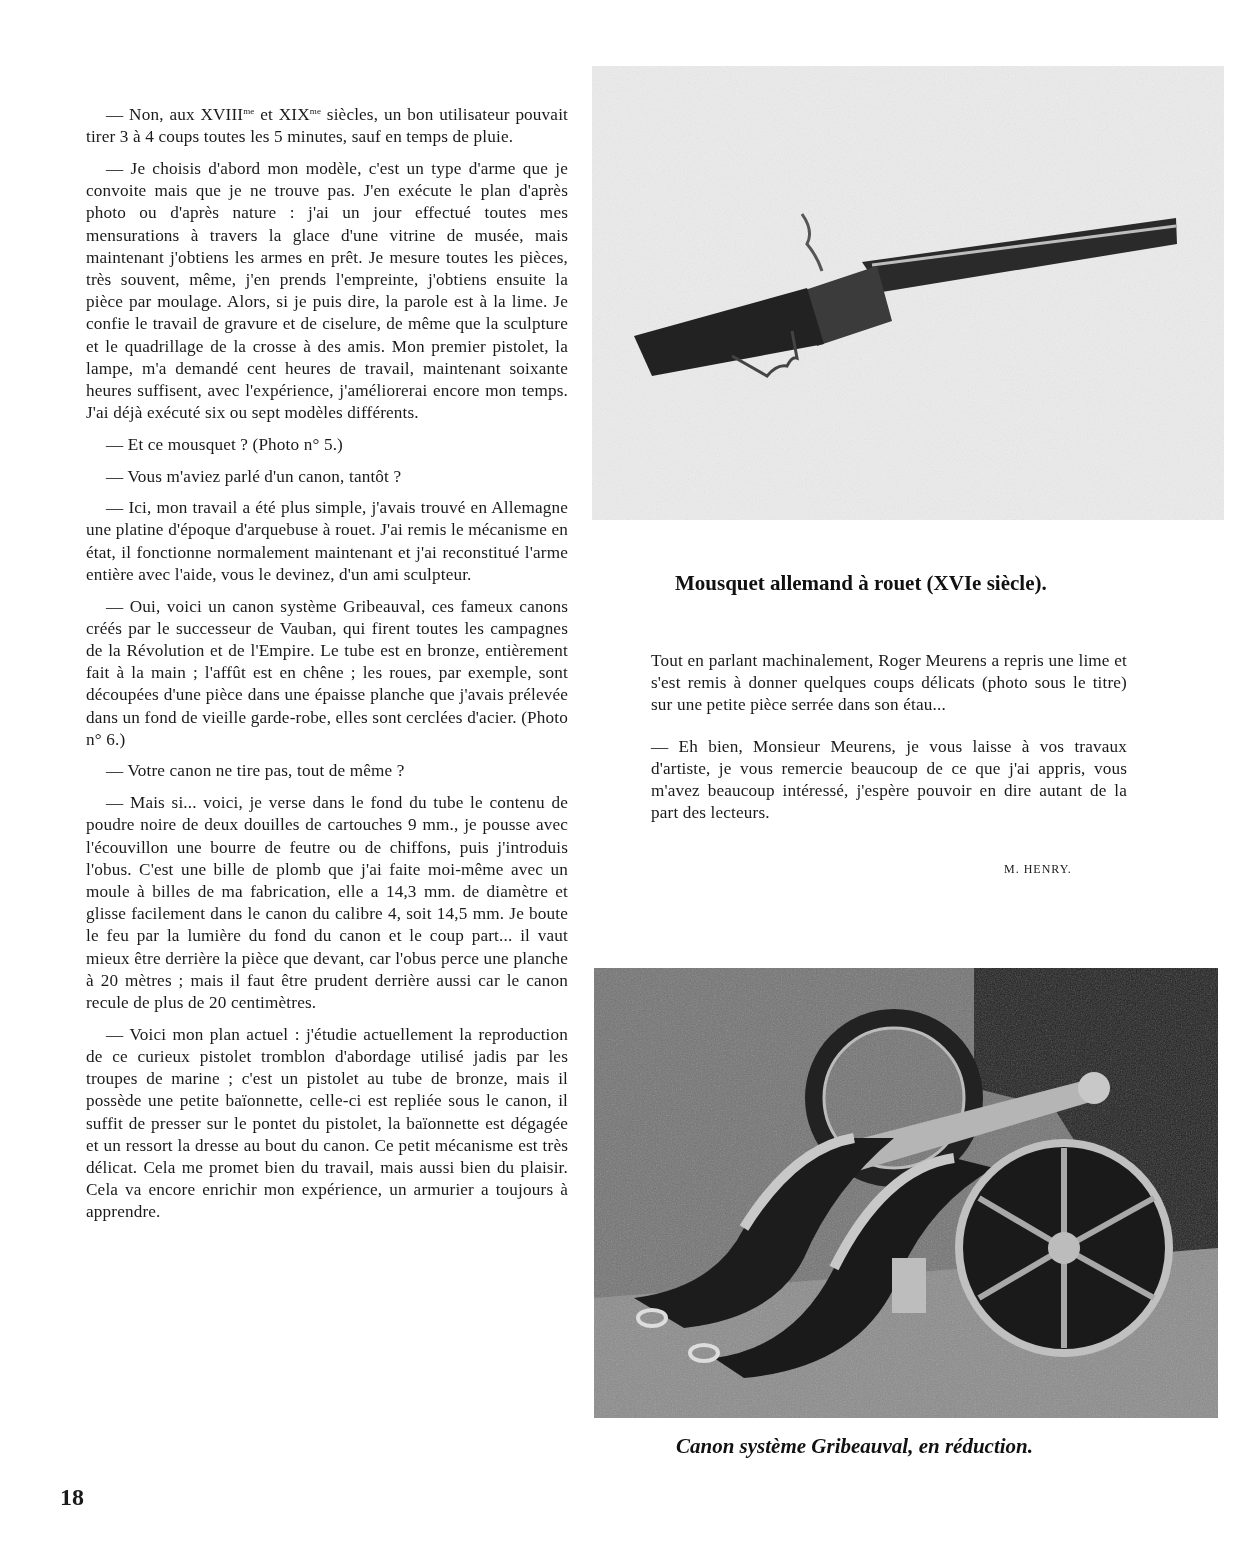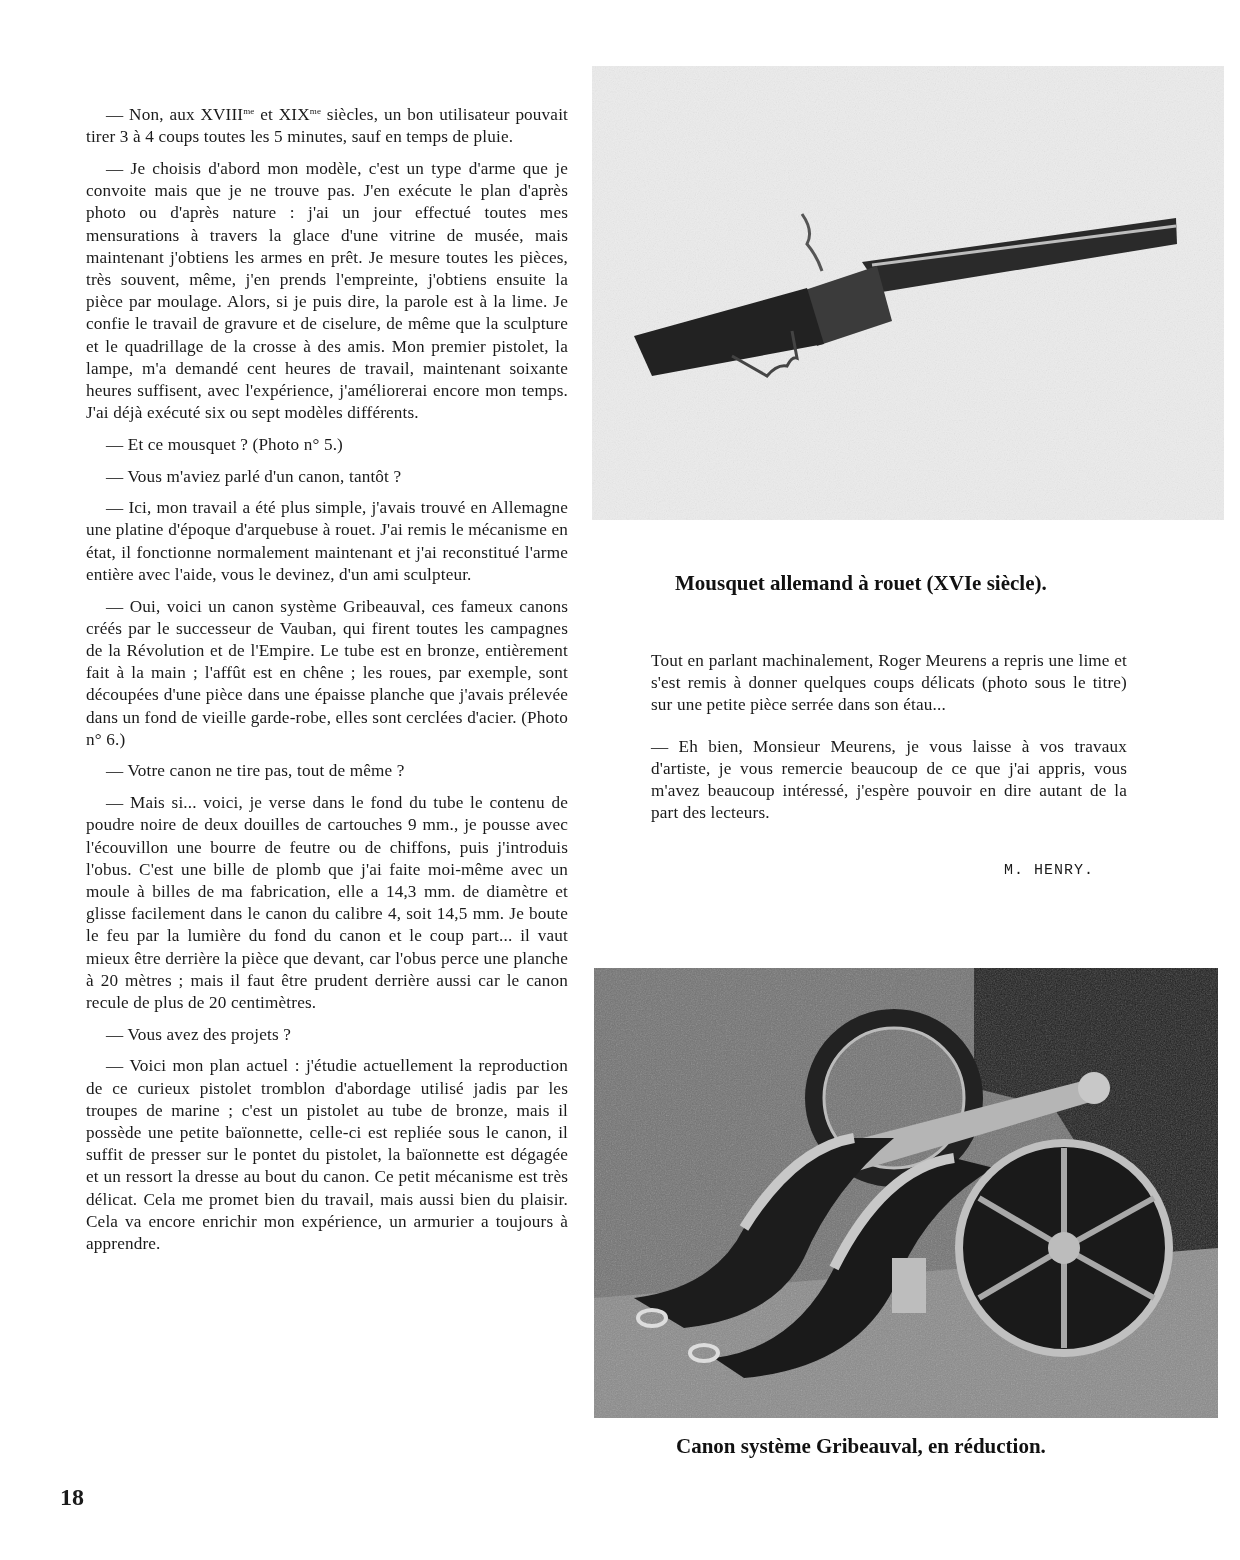--- a/index.html
+++ b/index.html
@@ -18,49 +18,48 @@
     position: absolute; overflow: hidden;
   }
   #photo-musket { left: 592px; top: 66px; width: 632px; height: 454px; background: #eeeeee; }
   #photo-cannon { left: 594px; top: 968px; width: 624px; height: 450px; background: #6a6a6a; }
   .photo svg { width: 100%; height: 100%; display: block; }
   .caption {
     position: absolute; font-family: "Liberation Serif", serif; font-weight: bold;
     font-size: 21px; color: #111;
   }
   #caption-musket { left: 675px; top: 535px; margin-top: 36px; }
-  #caption-cannon { left: 676px; top: 1434px; }
+  #caption-cannon { left: 676px; top: 1434px; font-style: italic; }
   .col-right {
     position: absolute; left: 637px; top: 650px; width: 490px;
     font-family: "Liberation Serif", serif; font-size: 17.2px; line-height: 22.2px;
     text-align: justify; letter-spacing: 0.15px;
   }
   .col-right p { margin: 0 0 19px 14px; text-indent: 0; }
   .signature {
     position: absolute; left: 1004px; top: 862px;
-    font-family: Liberation Mono, monospace; font-size: 15px; letter-spacing: 1px;
+    font-family: Liberation Serif, serif; font-size: 12px; letter-spacing: 1px;
   }
   .page-number {
     position: absolute; left: 60px; top: 1484px;
     font-family: "Liberation Serif", serif; font-weight: bold; font-size: 24px;
   }
 </style>
 </head>
 <body>
 
 <div class="col-left">
   <p><span>— Non, aux XVIII</span><sup>me</sup><span> et XIX</span><sup>me</sup><span> siècles, un bon utilisateur pouvait tirer 3 à 4 coups toutes les 5 minutes, sauf en temps de pluie.</span></p>
   <p>— Je choisis d'abord mon modèle, c'est un type d'arme que je convoite mais que je ne trouve pas. J'en exécute le plan d'après photo ou d'après nature : j'ai un jour effectué toutes mes mensurations à travers la glace d'une vitrine de musée, mais maintenant j'obtiens les armes en prêt. Je mesure toutes les pièces, très souvent, même, j'en prends l'empreinte, j'obtiens ensuite la pièce par moulage. Alors, si je puis dire, la parole est à la lime. Je confie le travail de gravure et de ciselure, de même que la sculpture et le quadrillage de la crosse à des amis. Mon premier pistolet, la lampe, m'a demandé cent heures de travail, maintenant soixante heures suffisent, avec l'expérience, j'améliorerai encore mon temps. J'ai déjà exécuté six ou sept modèles différents.</p>
   <p>— Et ce mousquet ? (Photo n° 5.)</p>
   <p>— Vous m'aviez parlé d'un canon, tantôt ?</p>
   <p>— Ici, mon travail a été plus simple, j'avais trouvé en Allemagne une platine d'époque d'arquebuse à rouet. J'ai remis le mécanisme en état, il fonctionne normalement maintenant et j'ai reconstitué l'arme entière avec l'aide, vous le devinez, d'un ami sculpteur.</p>
   <p>— Oui, voici un canon système Gribeauval, ces fameux canons créés par le successeur de Vauban, qui firent toutes les campagnes de la Révolution et de l'Empire. Le tube est en bronze, entièrement fait à la main ; l'affût est en chêne ; les roues, par exemple, sont découpées d'une pièce dans une épaisse planche que j'avais prélevée dans un fond de vieille garde-robe, elles sont cerclées d'acier. (Photo n° 6.)</p>
   <p>— Votre canon ne tire pas, tout de même ?</p>
   <p>— Mais si... voici, je verse dans le fond du tube le contenu de poudre noire de deux douilles de cartouches 9 mm., je pousse avec l'écouvillon une bourre de feutre ou de chiffons, puis j'introduis l'obus. C'est une bille de plomb que j'ai faite moi-même avec un moule à billes de ma fabrication, elle a 14,3 mm. de diamètre et glisse facilement dans le canon du calibre 4, soit 14,5 mm. Je boute le feu par la lumière du fond du canon et le coup part... il vaut mieux être derrière la pièce que devant, car l'obus perce une planche à 20 mètres ; mais il faut être prudent derrière aussi car le canon recule de plus de 20 centimètres.</p>
-  <p>— Vous avez des projets ?</p>
   <p>— Voici mon plan actuel : j'étudie actuellement la reproduction de ce curieux pistolet tromblon d'abordage utilisé jadis par les troupes de marine ; c'est un pistolet au tube de bronze, mais il possède une petite baïonnette, celle-ci est repliée sous le canon, il suffit de presser sur le pontet du pistolet, la baïonnette est dégagée et un ressort la dresse au bout du canon. Ce petit mécanisme est très délicat. Cela me promet bien du travail, mais aussi bien du plaisir. Cela va encore enrichir mon expérience, un armurier a toujours à apprendre.</p>
 </div>
 
 <div class="photo" id="photo-musket">
   <svg viewBox="0 0 632 454" preserveAspectRatio="none">
     <defs>
       <filter id="grain1">
           <feTurbulence type="fractalNoise" baseFrequency="0.9" numOctaves="2" result="n"></feTurbulence>
           <feColorMatrix type="saturate" values="0"></feColorMatrix>
           <feComponentTransfer>

